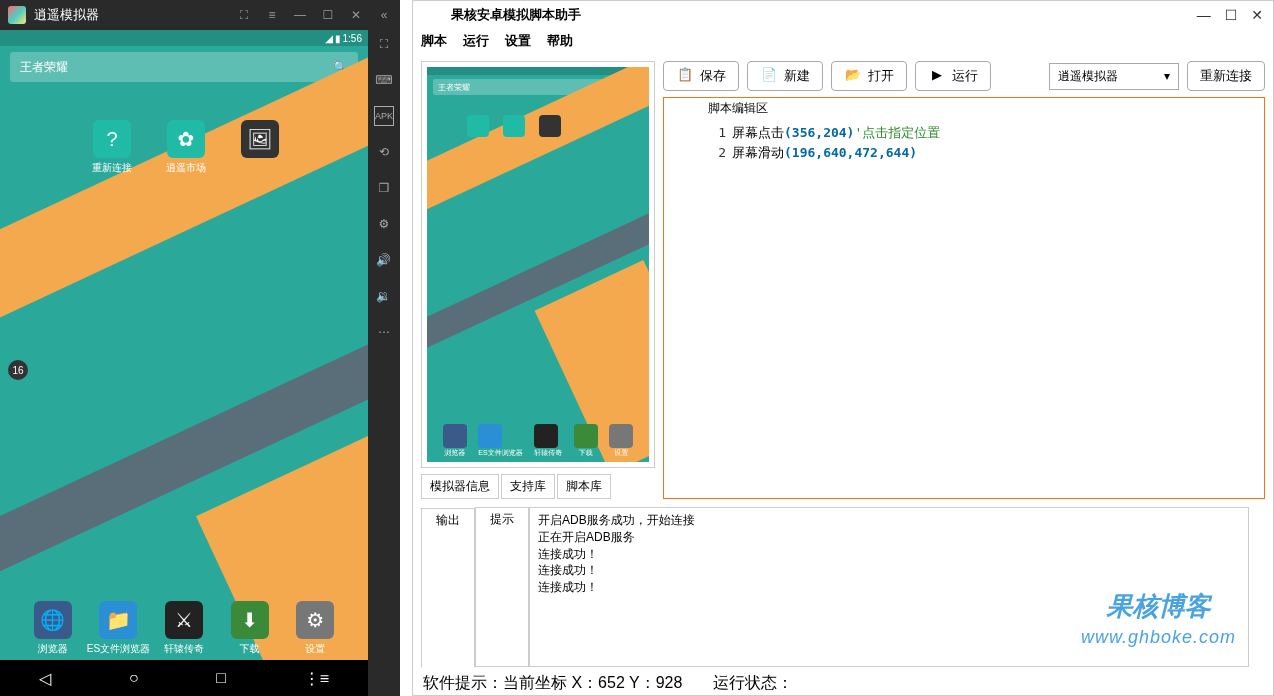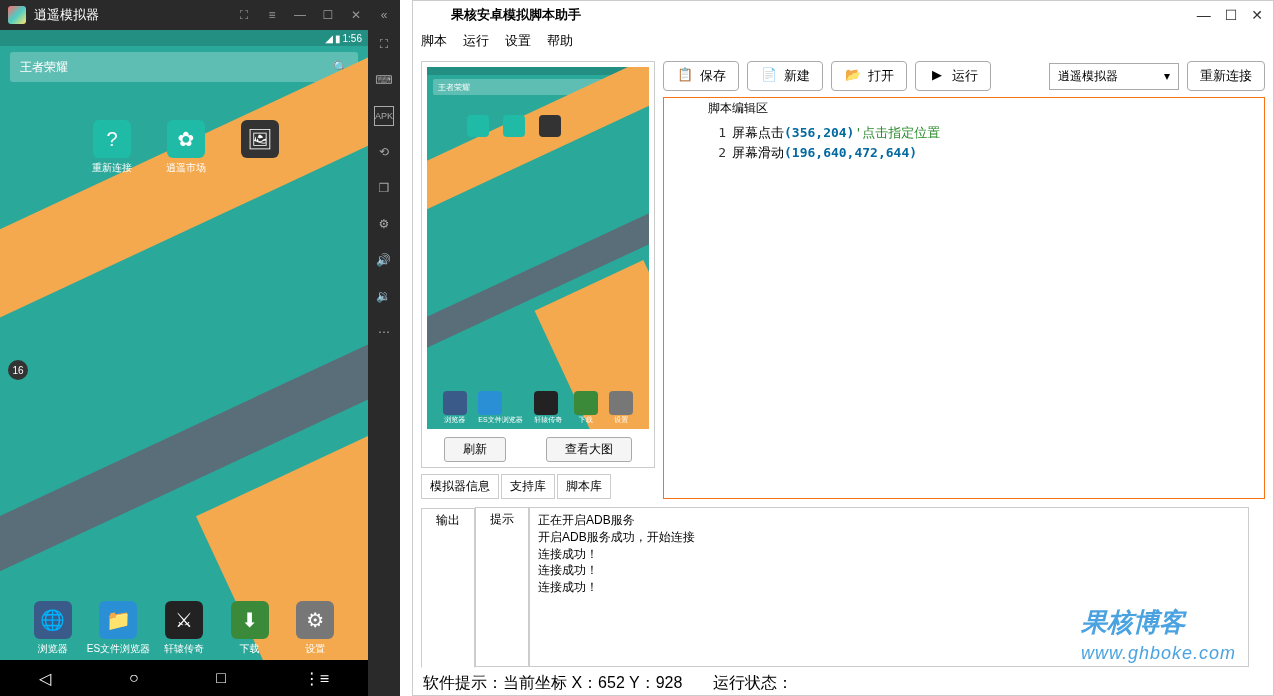--- a/index.html
+++ b/index.html
@@ -33,21 +33,21 @@
 .android-nav { position: absolute; bottom: 0; left: 0; right: 0; height: 36px; background: #000; display: flex; justify-content: space-around; align-items: center; }
 .nav-btn { color: #fff; font-size: 16px; }
 .badge16 { position: absolute; top: 330px; left: 8px; width: 20px; height: 20px; background: #333; border-radius: 50%; color: #fff; font-size: 10px; display: flex; align-items: center; justify-content: center; }
 
 
 .assistant { flex: 1; background: #fff; border: 1px solid #ccc; margin-left: 12px; display: flex; flex-direction: column; }
 .asst-titlebar { height: 28px; display: flex; align-items: center; padding: 0 10px; }
 .asst-title { flex: 1; font-weight: bold; font-size: 13px; margin-left: 28px; }
 .asst-winbtns { display: flex; gap: 14px; font-size: 14px; color: #333; }
 .asst-menu { height: 24px; display: flex; align-items: center; padding: 0 8px; gap: 16px; font-size: 13px; }
-.asst-menu-item { cursor: pointer; }
+.asst-menu-item { cursor: pointer; font-weight: bold; }
 .asst-main { flex: 1; display: flex; padding: 8px; gap: 8px; overflow: hidden; }
 .asst-left { width: 234px; display: flex; flex-direction: column; }
 .preview-box { border: 1px solid #ccc; padding: 5px; flex: 1; display: flex; flex-direction: column; }
 .preview-img { flex: 1; background: #2aa89a; position: relative; overflow: hidden; }
 .preview-btns { display: flex; gap: 40px; justify-content: center; margin-top: 8px; }
 .btn { border: 1px solid #aaa; background: #f5f5f5; padding: 3px 18px; border-radius: 3px; cursor: pointer; font-size: 12px; }
 .asst-tabs { display: flex; margin-top: 6px; gap: 2px; }
 .asst-tab { border: 1px solid #ccc; padding: 3px 8px; font-size: 12px; cursor: pointer; background: #fff; }
 .asst-right { flex: 1; display: flex; flex-direction: column; }
 .toolbar { display: flex; gap: 8px; align-items: center; margin-bottom: 6px; }
@@ -61,21 +61,21 @@
 .line-num { width: 16px; color: #333; text-align: right; margin-right: 6px; }
 .coord { color: #0369a1; font-weight: bold; }
 .comment { color: #2a8a2a; }
 .output-section { height: 160px; margin: 0 24px 4px 8px; display: flex; }
 .output-tabs { display: flex; }
 .output-tab { border: 1px solid #ccc; padding: 3px 14px; font-size: 12px; background: #fff; cursor: pointer; }
 .output-tab.active { border-bottom: 1px solid #fff; position: relative; top: 1px; }
 .output-box { border: 1px solid #ccc; flex: 1; padding: 4px 8px; font-size: 12px; line-height: 1.4; position: relative; }
 .statusbar { height: 24px; padding: 0 10px; display: flex; align-items: center; font-size: 16px; }
 .status-left { width: 290px; }
-.watermark { position: absolute; right: 12px; bottom: 0; text-align: left; pointer-events: none; }
+.watermark { position: absolute; right: 12px; bottom: 16px; text-align: center; pointer-events: none; }
 .watermark-title { font-size: 26px; font-weight: bold; color: #4aa3e0; font-style: italic; }
 .watermark-url { font-size: 18px; color: #4aa3e0; font-style: italic; letter-spacing: 1px; }
 
 
 .mini-stripe1 { position: absolute; width: 300px; height: 44px; background: #f4a94e; transform: rotate(-25deg); top: 40px; left: -30px; }
 .mini-stripe2 { position: absolute; width: 300px; height: 28px; background: #5a6e7a; transform: rotate(-25deg); top: 200px; left: -40px; }
 .mini-stripe3 { position: absolute; width: 120px; height: 180px; background: #f4a94e; transform: rotate(-25deg); top: 210px; left: 140px; }
 .mini-search { margin: 4px 6px; height: 16px; background: rgba(255,255,255,0.25); border-radius: 2px; font-size: 8px; color: #fff; padding: 0 5px; display: flex; align-items: center; }
 .mini-icons { position: absolute; top: 48px; left: 40px; display: flex; gap: 14px; }
 .mini-icon { width: 22px; height: 22px; border-radius: 4px; }
@@ -217,24 +217,20 @@
               </div>
               <div>
                 <div class="mini-icon" style="background:#3a8a3a"></div>
                 <div class="mini-label">下载</div>
               </div>
               <div>
                 <div class="mini-icon" style="background:#777"></div>
                 <div class="mini-label">设置</div>
               </div>
             </div>
-        </div>
-        <div class="preview-btns">
-          <button class="btn">刷新</button>
-          <button class="btn">查看大图</button>
         </div>
       </div>
       <div class="asst-tabs" id="left-tabs">
           <div class="asst-tab">模拟器信息</div>
           <div class="asst-tab">支持库</div>
           <div class="asst-tab">脚本库</div>
         </div>
     </div>
     <div class="asst-right">
       <div class="toolbar">
@@ -279,22 +275,22 @@
           </div>
       </div>
     </div>
   </div>
   <div class="output-section">
     <div class="output-tabs" id="output-tabs">
         <div class="output-tab active">输出</div>
         <div class="output-tab ">提示</div>
       </div>
     <div class="output-box" id="output-box">
-      <div>正在开启ADB服务</div>
-        <div>开启ADB服务成功，开始连接</div>
+      <div>开启ADB服务成功，开始连接</div>
+        <div>正在开启ADB服务</div>
         <div>连接成功！</div>
         <div>连接成功！</div>
         <div>连接成功！</div>
         <div class="watermark">
         <div class="watermark-title">果核博客</div>
         <div class="watermark-url">www.ghboke.com</div>
       </div>
     </div>
   </div>
   <div class="statusbar">

